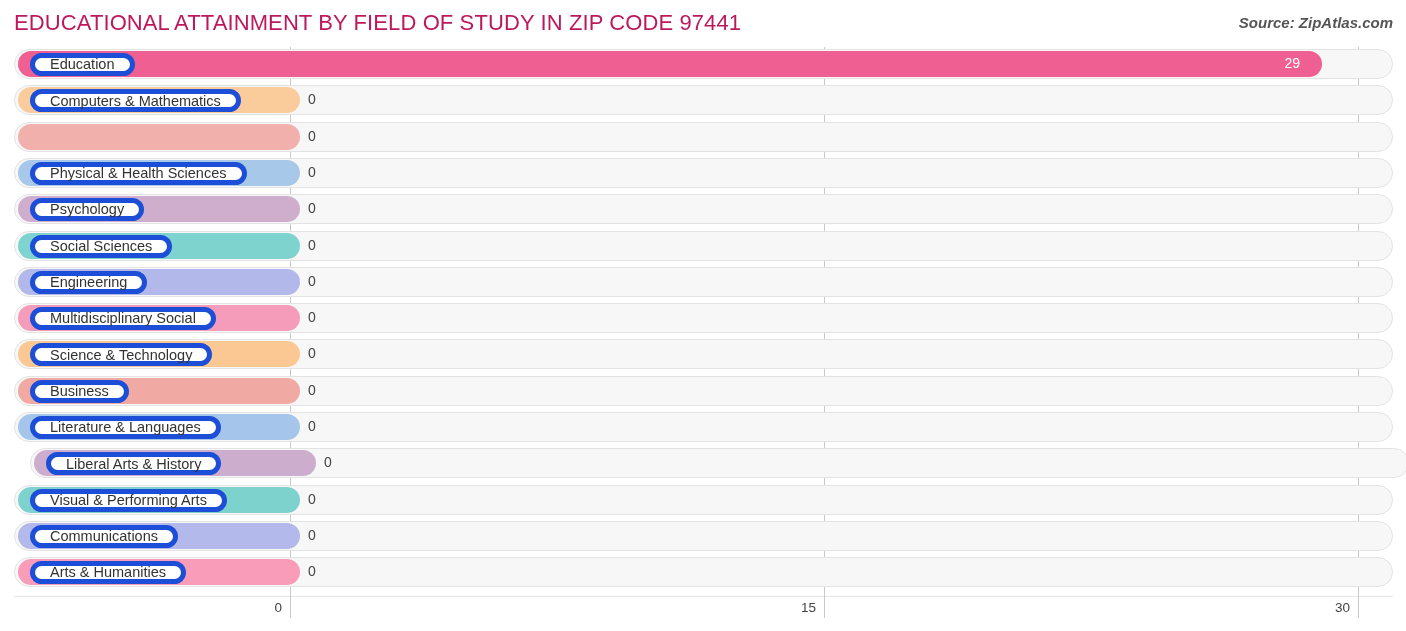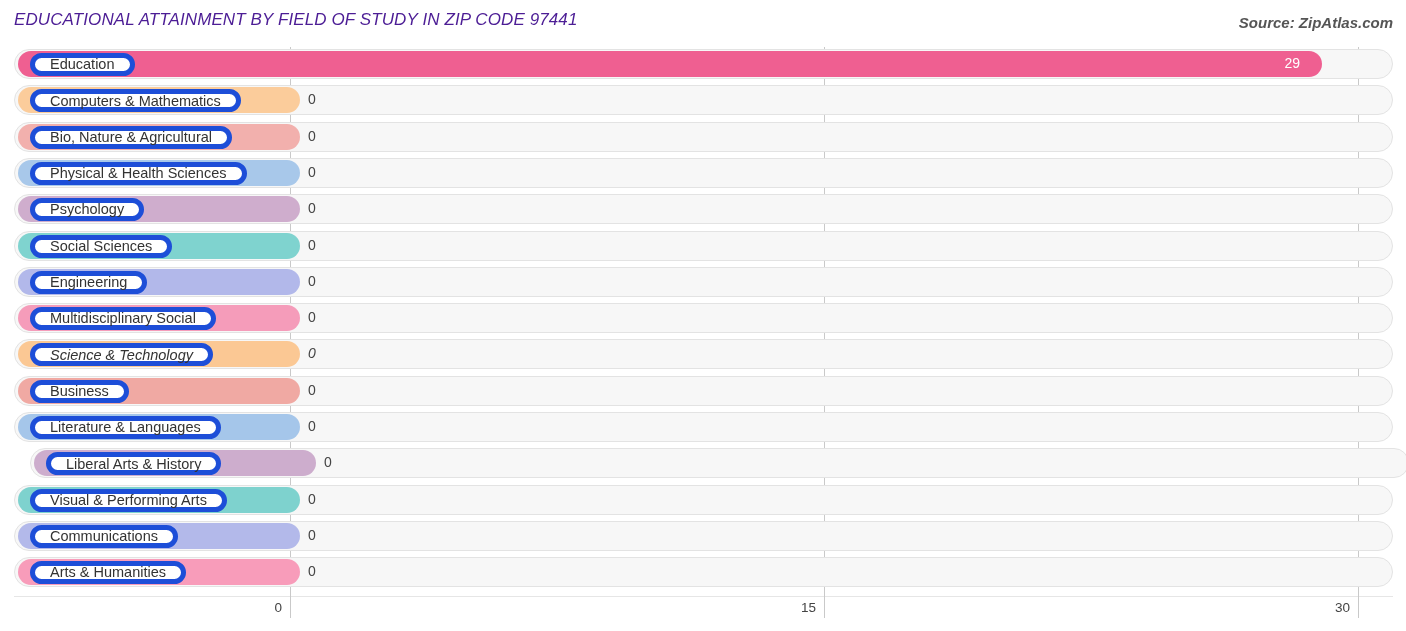--- a/index.html
+++ b/index.html
@@ -17,25 +17,24 @@
     position: relative;
     width: 1406px;
     height: 631px;
   }
 
   
   .chart-title {
     position: absolute;
     left: 14px;
     top: 10px;
-    font-size: 17px;
-    color: #4c1d95;
+    font-size: 22px;
+    color: #be185d;
     letter-spacing: 0.1px;
     white-space: nowrap;
-    font-style: italic;
   }
   .source-note {
     position: absolute;
     right: 13px;
     top: 14px;
     font-size: 15px;
     font-style: italic;
     font-weight: bold;
     color: #555555;
     white-space: nowrap;
@@ -181,23 +180,20 @@
         <div class="track"></div>
         <div class="bar" style="width: 282px; background: rgb(251, 204, 155);"></div>
         <div class="label-pill">
           <span>Computers &amp; Mathematics</span>
         </div>
         <div class="value-out" style="left: 308px;">0</div>
       </div>
       <div class="row" style="top: 72.6px;">
         <div class="track"></div>
         <div class="bar" style="width: 282px; background: rgb(242, 176, 173);"></div>
-        <div class="label-pill">
-          <span>Bio, Nature &amp; Agricultural</span>
-        </div>
         <div class="value-out" style="left: 308px;">0</div>
       </div>
       <div class="row" style="top: 108.9px;">
         <div class="track"></div>
         <div class="bar" style="width: 282px; background: rgb(168, 200, 234);"></div>
         <div class="label-pill">
           <span>Physical &amp; Health Sciences</span>
         </div>
         <div class="value-out" style="left: 308px;">0</div>
       </div>
@@ -226,21 +222,21 @@
         <div class="value-out" style="left: 308px;">0</div>
       </div>
       <div class="row" style="top: 254.1px;">
         <div class="track"></div>
         <div class="bar" style="width: 282px; background: rgb(245, 156, 186);"></div>
         <div class="label-pill">
           <span>Multidisciplinary Social</span>
         </div>
         <div class="value-out" style="left: 308px;">0</div>
       </div>
-      <div class="row" style="top: 290.4px; font-style: italic;">
+      <div class="row" style="top: 290.4px;">
         <div class="track"></div>
         <div class="bar" style="width: 282px; background: rgb(251, 200, 148);"></div>
         <div class="label-pill">
           <span>Science &amp; Technology</span>
         </div>
         <div class="value-out" style="left: 308px;">0</div>
       </div>
       <div class="row" style="top: 326.7px;">
         <div class="track"></div>
         <div class="bar" style="width: 282px; background: rgb(240, 169, 163);"></div>

